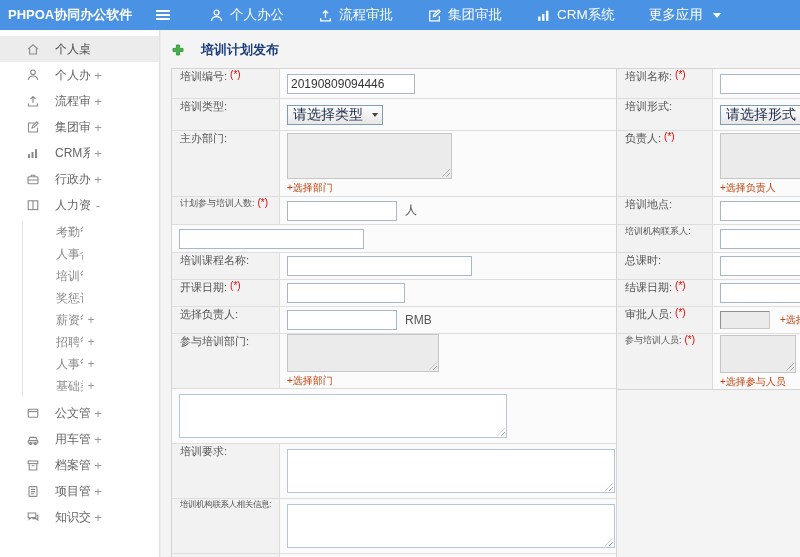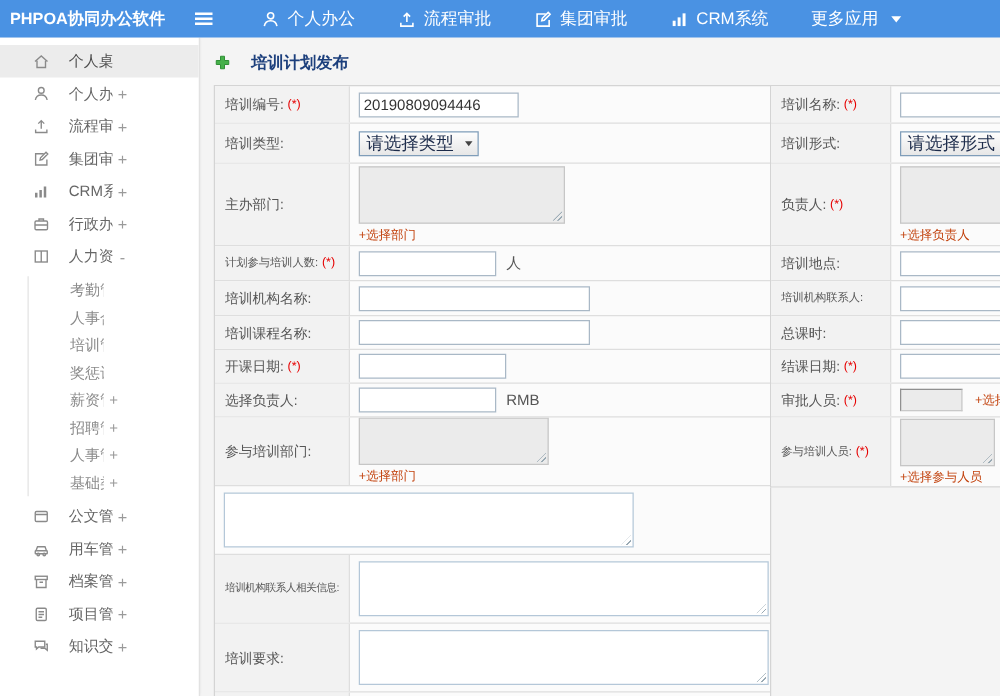--- a/index.html
+++ b/index.html
@@ -32,21 +32,21 @@
   .ptitle { display:flex; align-items:center; gap:17px; font-size:13px; font-weight:bold; color:#1c3f7c; margin:1px 0 9px 1px; }
   .plus { display:inline-flex; width:12px; height:12px; }
 
   .formwrap { display:flex; align-items:flex-start; }
   .ftable { border:1px solid #d4d4d4; background:#fbfbfb; }
   .ftable.left  { width:446px; flex:none; }
   .ftable.right { width:440px; flex:none; margin-left:-1px; }
 
   .frow { display:flex; border-bottom:1px solid #dedede; }
   .ftable .frow:last-child { border-bottom:none; }
-  .flabel { flex:none; background:#f2f2f2; border-right:1px solid #dedede; display:flex; align-items:center; padding:0 4px 0 8px; font-size:11px; color:#555; overflow:hidden; }
+  .flabel { flex:none; background:#f2f2f2; border-right:1px solid #dedede; display:flex; padding:0 4px 0 8px; font-size:11px; color:#555; overflow:hidden; }
   .left  .flabel { width:108px; }
   .right .flabel { width:96px; }
   .flabel span { white-space:nowrap; }
   .flabel .sm { font-size:9px; }
   .flabel .xs { font-size:8.5px; letter-spacing:-.4px; }
   .req { color:#e60000; margin-left:3px; font-size:10px; white-space:nowrap; }
   .ffield { flex:1; display:flex; align-items:center; padding-left:7px; font-size:12px; color:#444; overflow:hidden; }
   .ffield.col { flex-direction:column; align-items:flex-start; justify-content:center; gap:2px; }
 
   .inp { height:20px; border:1px solid #a9b8c6; background:#fff; font-size:12px; padding:0 3px; color:#333; flex:none; font-family:inherit; }
@@ -327,23 +327,20 @@
             <span class="sm">计划参与培训人数:</span>
             <span class="req">(*)</span>
           </div>
         <div class="ffield">
           <input class="inp" style="width: 110px;">
           <span class="suffix">人</span>
         </div>
       </div>
 
       <div class="frow" style="height:28px">
-        <div class="flabel">
-            <span>培训机构名称:</span>
-          </div>
         <div class="ffield">
             <input class="inp" style="width: 185px;">
           </div>
       </div>
 
       <div class="frow" style="height:27px">
         <div class="flabel">
             <span>培训课程名称:</span>
           </div>
         <div class="ffield">
@@ -382,30 +379,30 @@
       </div>
 
       <div class="frow" style="height:55px">
         <div class="ffield">
             <div class="ta white" style="width:328px;height:44px"></div>
           </div>
       </div>
 
       <div class="frow" style="height:55px">
         <div class="flabel">
+            <span>培训要求:</span>
+          </div>
+        <div class="ffield">
+            <div class="ta white" style="width:328px;height:44px"></div>
+          </div>
+      </div>
+
+      <div class="frow" style="height:55px">
+        <div class="flabel">
             <span class="xs">培训机构联系人相关信息:</span>
-          </div>
-        <div class="ffield">
-            <div class="ta white" style="width:328px;height:44px"></div>
-          </div>
-      </div>
-
-      <div class="frow" style="height:55px">
-        <div class="flabel">
-            <span>培训要求:</span>
           </div>
         <div class="ffield">
             <div class="ta white" style="width:328px;height:44px"></div>
           </div>
       </div>
 
       <div class="frow" style="height:30px">
         <div class="flabel"></div>
         <div class="ffield">
           

